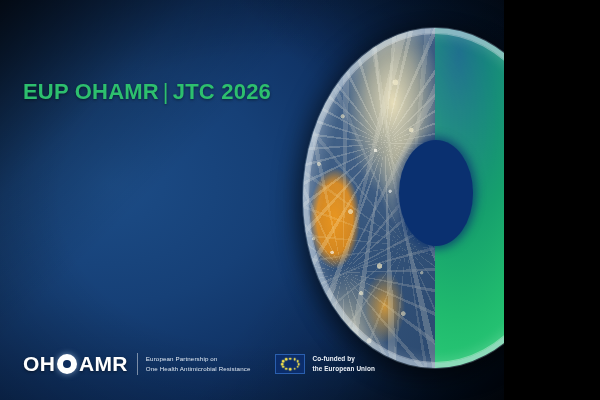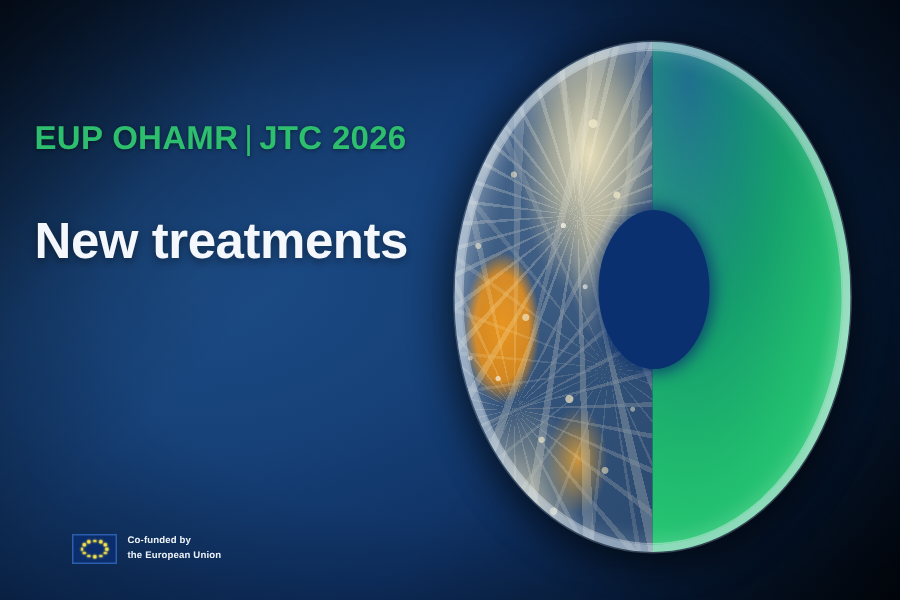--- a/index.html
+++ b/index.html
@@ -3,21 +3,21 @@
 <meta charset="utf-8">
 <title>EUP OHAMR JTC 2026</title>
 <style>
   html,body{margin:0;padding:0;background:#000;}
   body{
     font-family:"Liberation Sans", sans-serif;
     -webkit-font-smoothing:antialiased;
   }
   #banner{
     position:relative;
-    width:600px;height:400px;
+    width:504px;height:400px;
     overflow:hidden;
     background:#041a3d;
   }
   
   .bg-base{
     position:absolute;inset:0;
     background:
       radial-gradient(120% 115% at 22% 46%, #1c4c86 0%, #164077 26%, #0e2f60 48%, #082145 66%, #04142c 82%, #010a1b 100%);
   }
   .bg-vignette{
@@ -234,25 +234,36 @@
     <div class="dish-rim"></div>
     <div class="dish-rim-gloss"></div>
     <div class="dish-hole"></div>
   </div>
 
   <div class="eyebrow">
     <span>EUP OHAMR</span><span class="bar">|</span><span>JTC 2026</span>
   </div>
 
   <div class="headline">
-    <div>New treatments</div>
   </div>
 
   <div class="footer">
 
+    <div class="ohamr-logo">
+      <div class="ohamr-mark">
+        <span>OH</span>
+        <span class="ring-icon"></span>
+        <span>AMR</span>
+      </div>
+      <div class="ohamr-divider"></div>
+      <div class="ohamr-tagline">
+        <div>European Partnership on</div>
+        <div>One Health Antimicrobial Resistance</div>
+      </div>
+    </div>
 
     <div class="eu-badge">
       <div class="eu-flag" id="eu-flag">
           <span class="eu-star" style="left: 50%; top: 21%; transform: translate(-50%, -50%);"></span>
           <span class="eu-star" style="left: 64.5%; top: 24.8853%; transform: translate(-50%, -50%);"></span>
           <span class="eu-star" style="left: 75.1147%; top: 35.5%; transform: translate(-50%, -50%);"></span>
           <span class="eu-star" style="left: 79%; top: 50%; transform: translate(-50%, -50%);"></span>
           <span class="eu-star" style="left: 75.1147%; top: 64.5%; transform: translate(-50%, -50%);"></span>
           <span class="eu-star" style="left: 64.5%; top: 75.1147%; transform: translate(-50%, -50%);"></span>
           <span class="eu-star" style="left: 50%; top: 79%; transform: translate(-50%, -50%);"></span>

